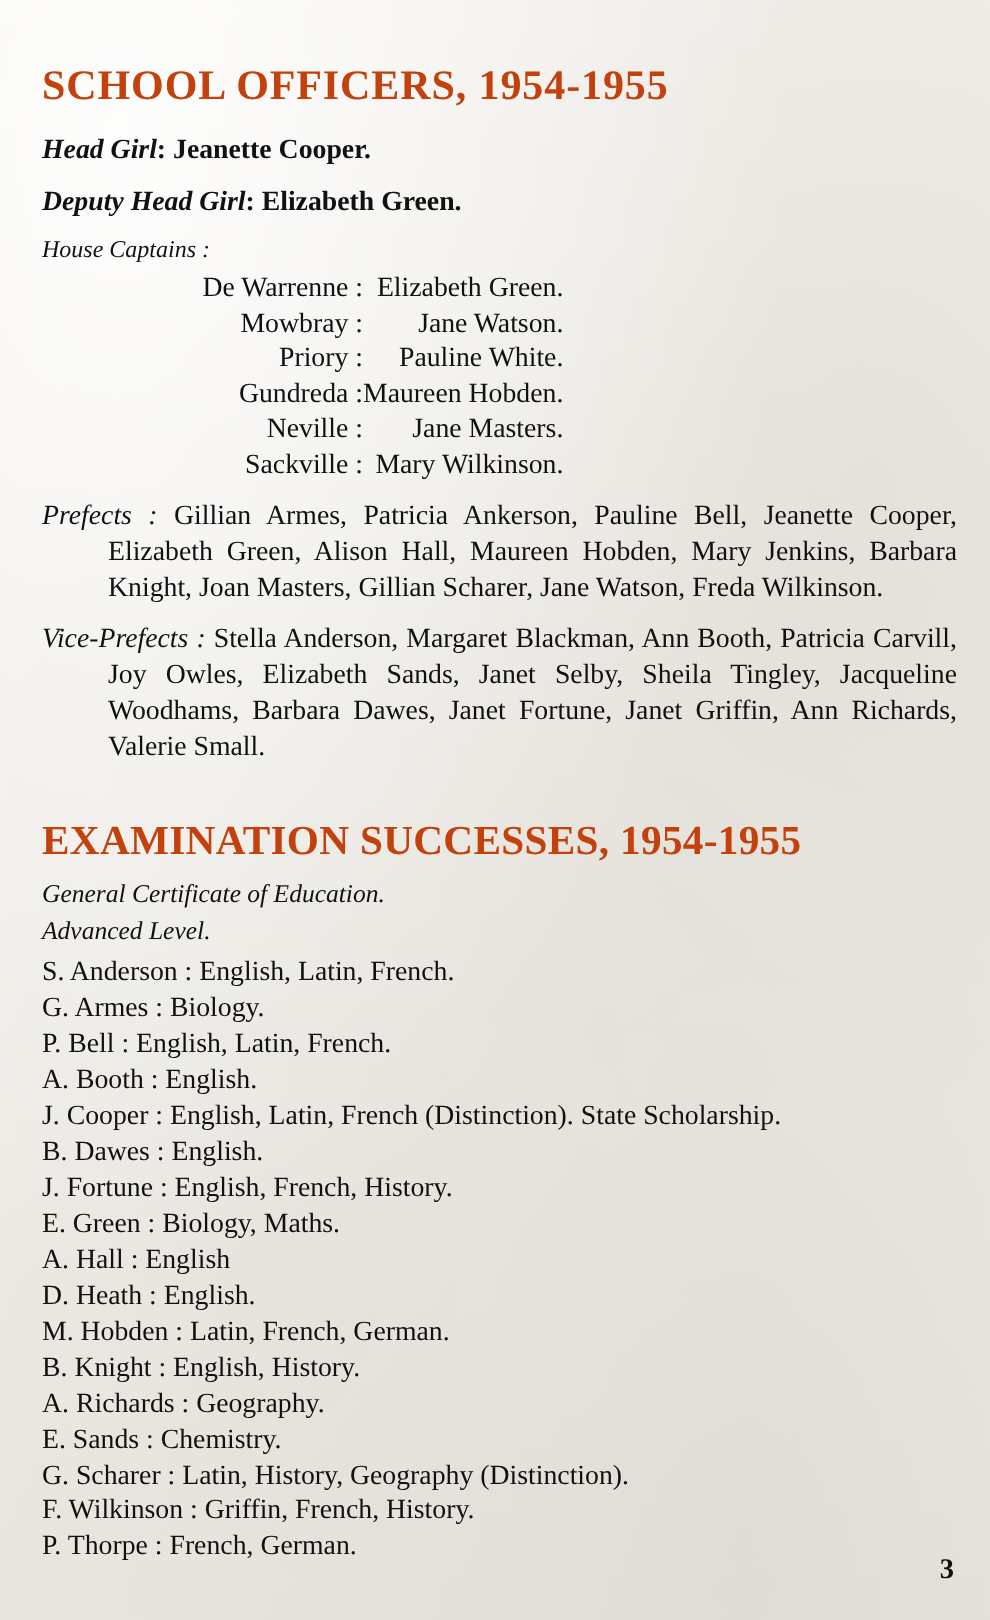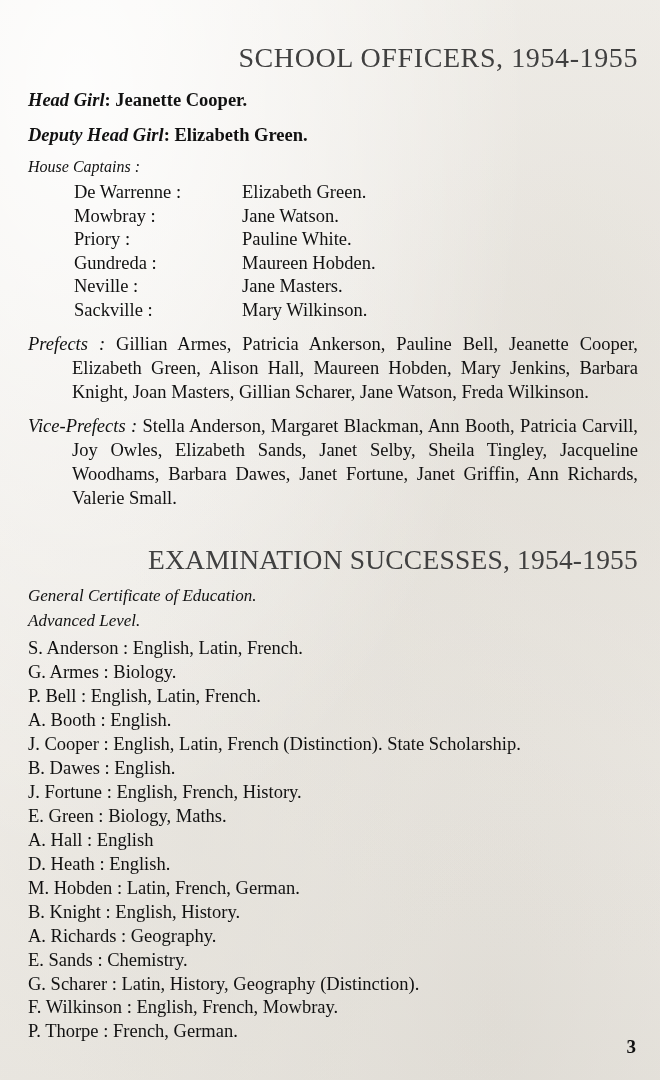--- a/index.html
+++ b/index.html
@@ -28,25 +28,25 @@
   }
   .page {
     position: absolute;
     inset: 0;
     padding: 42px 22px 0 28px;
     box-sizing: border-box;
   }
   h1.section-title {
     font-family: "Liberation Serif", serif;
     font-size: 28px;
-    font-weight: normal;
+    font-weight: bold;
     letter-spacing: 0.6px;
-    text-align: right;
+    text-align: left;
     margin: 0 0 14px 0;
-    color: #404040;
+    color: #c2410c;
   }
   h1.section-title.second {
     margin-top: 34px;
     margin-bottom: 10px;
     font-size: 27.5px;
     letter-spacing: 0.2px;
   }
   .entry {
     font-size: 18.5px;
     line-height: 1.30;
@@ -58,20 +58,21 @@
   }
   .house-label {
     font-size: 16px;
     font-style: italic;
     margin: 0 0 5px 0;
   }
   table.houses {
     border-collapse: collapse;
     margin: 0 0 11px 46px;
     font-size: 18.5px;
+    text-align: right;
   }
   table.houses td {
     padding: 0 0 1px 0;
     line-height: 1.22;
   }
   table.houses td.name {
     width: 168px;
     white-space: nowrap;
   }
   .para {
@@ -177,18 +178,18 @@
     <p class="exam-line">B. Dawes : English.</p>
     <p class="exam-line">J. Fortune : English, French, History.</p>
     <p class="exam-line">E. Green : Biology, Maths.</p>
     <p class="exam-line">A. Hall : English</p>
     <p class="exam-line">D. Heath : English.</p>
     <p class="exam-line">M. Hobden : Latin, French, German.</p>
     <p class="exam-line">B. Knight : English, History.</p>
     <p class="exam-line">A. Richards : Geography.</p>
     <p class="exam-line">E. Sands : Chemistry.</p>
     <p class="exam-line">G. Scharer : Latin, History, Geography (Distinction).</p>
-    <p class="exam-line">F. Wilkinson : English, French, Mowbray.</p>
+    <p class="exam-line">F. Wilkinson : Griffin, French, History.</p>
     <p class="exam-line">P. Thorpe : French, German.</p>
   </div>
 
   <div class="page-number">3</div>
 </div>
 
 </body></html>

